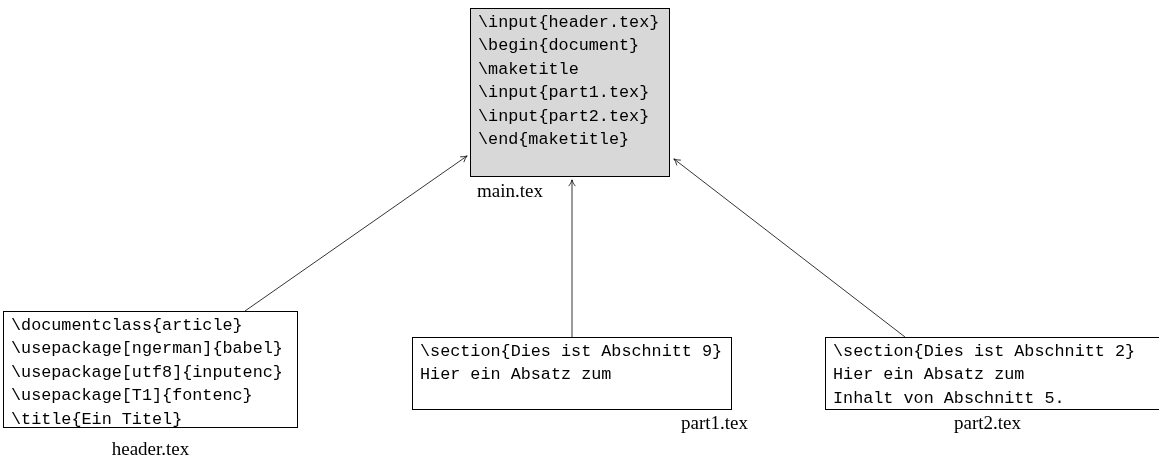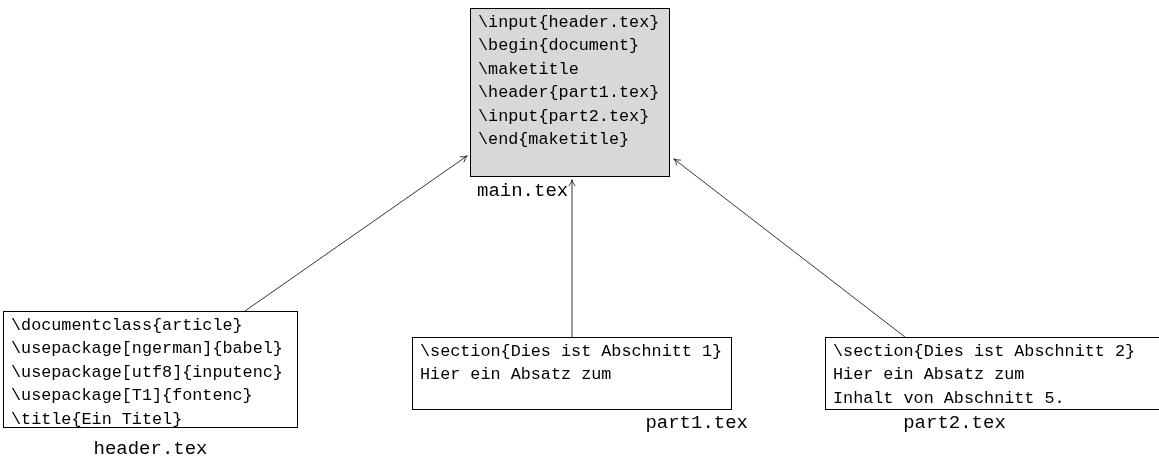--- a/index.html
+++ b/index.html
@@ -29,29 +29,29 @@
     white-space: nowrap;
   }
   .file-box.shaded { background: #d8d8d8; }
   .box-main   { left: 470px; top: 8px;   width: 200px; height: 169px; }
   .box-header { left: 3px;   top: 311px; width: 295px; height: 117px; }
   .box-part1  { left: 412px; top: 337px; width: 320px; height: 73px; }
   .box-part2  { left: 825px; top: 337px; width: 343px; height: 73px; }
   .code-line { height: 23.4px; }
   .file-label {
     position: absolute;
-    font-family: Liberation Mono, monospace;
+    font-family: Liberation Serif, serif;
     font-size: 19px;
     color: #000000;
     white-space: nowrap;
   }
   .label-main   { left: 477px; top: 180px; }
   .label-header { left: 3px;   top: 438px; width: 295px; text-align: center; }
   .label-part1  { left: 428px; top: 412px; width: 320px; text-align: right; }
-  .label-part2  { left: 792px; top: 412px; width: 325px; text-align: center; }
+  .label-part2  { left: 825px; top: 412px; width: 325px; text-align: center; }
 </style>
 </head>
 <body>
 
 <div id="canvas">
 
   <svg id="connectors" viewBox="0 0 1159 474" xmlns="http://www.w3.org/2000/svg">
     <defs>
       <marker id="arrowtip" viewBox="0 0 10 10" refX="8.5" refY="5" markerWidth="10" markerHeight="10" orient="auto-start-reverse">
         <path d="M1.2,1.2 Q5,4.2 8.8,5 Q5,5.8 1.2,8.8" fill="none" stroke="#000000" stroke-width="0.9" stroke-linecap="round" stroke-linejoin="round"></path>
@@ -65,37 +65,37 @@
     </g>
     <g>
       <line x1="905" y1="337" x2="674" y2="159" stroke="#000000" stroke-width="0.8" marker-end="url(#arrowtip)"></line>
     </g>
   </svg>
 
   <div class="file-box shaded box-main">
     <div class="code-line">\input{header.tex}</div>
     <div class="code-line">\begin{document}</div>
     <div class="code-line">\maketitle</div>
-    <div class="code-line">\header{part1.tex}</div>
+    <div class="code-line">\input{part1.tex}</div>
     <div class="code-line">\input{part2.tex}</div>
     <div class="code-line">\end{maketitle}</div>
   </div>
   <div class="file-label label-main">main.tex</div>
 
   <div class="file-box box-header">
     <div class="code-line">\documentclass{article}</div>
     <div class="code-line">\usepackage[ngerman]{babel}</div>
     <div class="code-line">\usepackage[utf8]{inputenc}</div>
     <div class="code-line">\usepackage[T1]{fontenc}</div>
     <div class="code-line">\title{Ein Titel}</div>
   </div>
   <div class="file-label label-header">header.tex</div>
 
   <div class="file-box box-part1">
-    <div class="code-line">\section{Dies ist Abschnitt 1}</div>
+    <div class="code-line">\section{Dies ist Abschnitt 9}</div>
     <div class="code-line">Hier ein Absatz zum</div>
   </div>
   <div class="file-label label-part1">part1.tex</div>
 
   <div class="file-box box-part2">
     <div class="code-line">\section{Dies ist Abschnitt 2}</div>
     <div class="code-line">Hier ein Absatz zum</div>
     <div class="code-line">Inhalt von Abschnitt 5.</div>
   </div>
   <div class="file-label label-part2">part2.tex</div>

